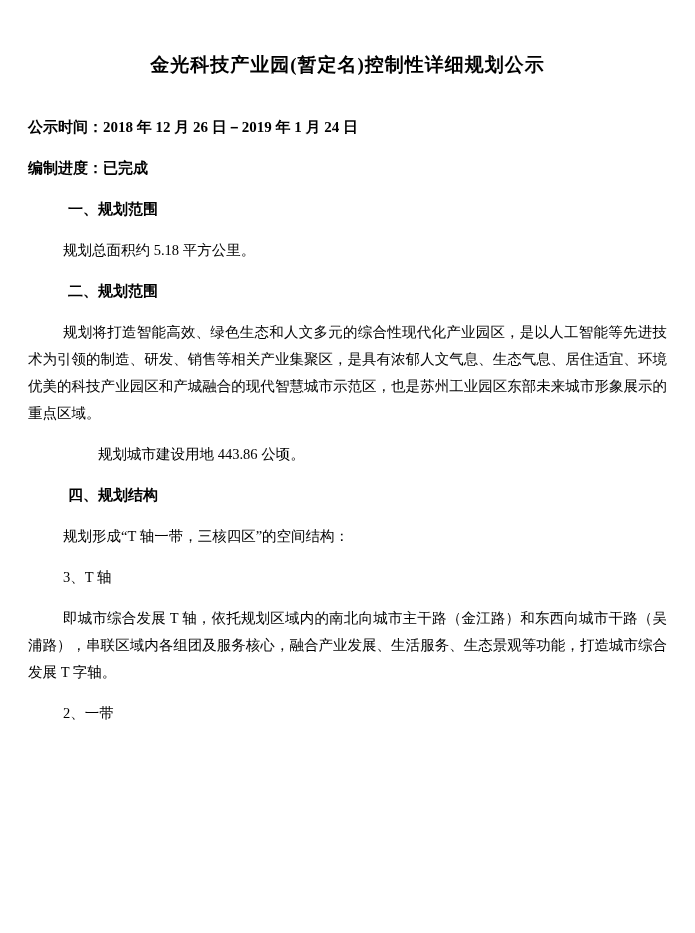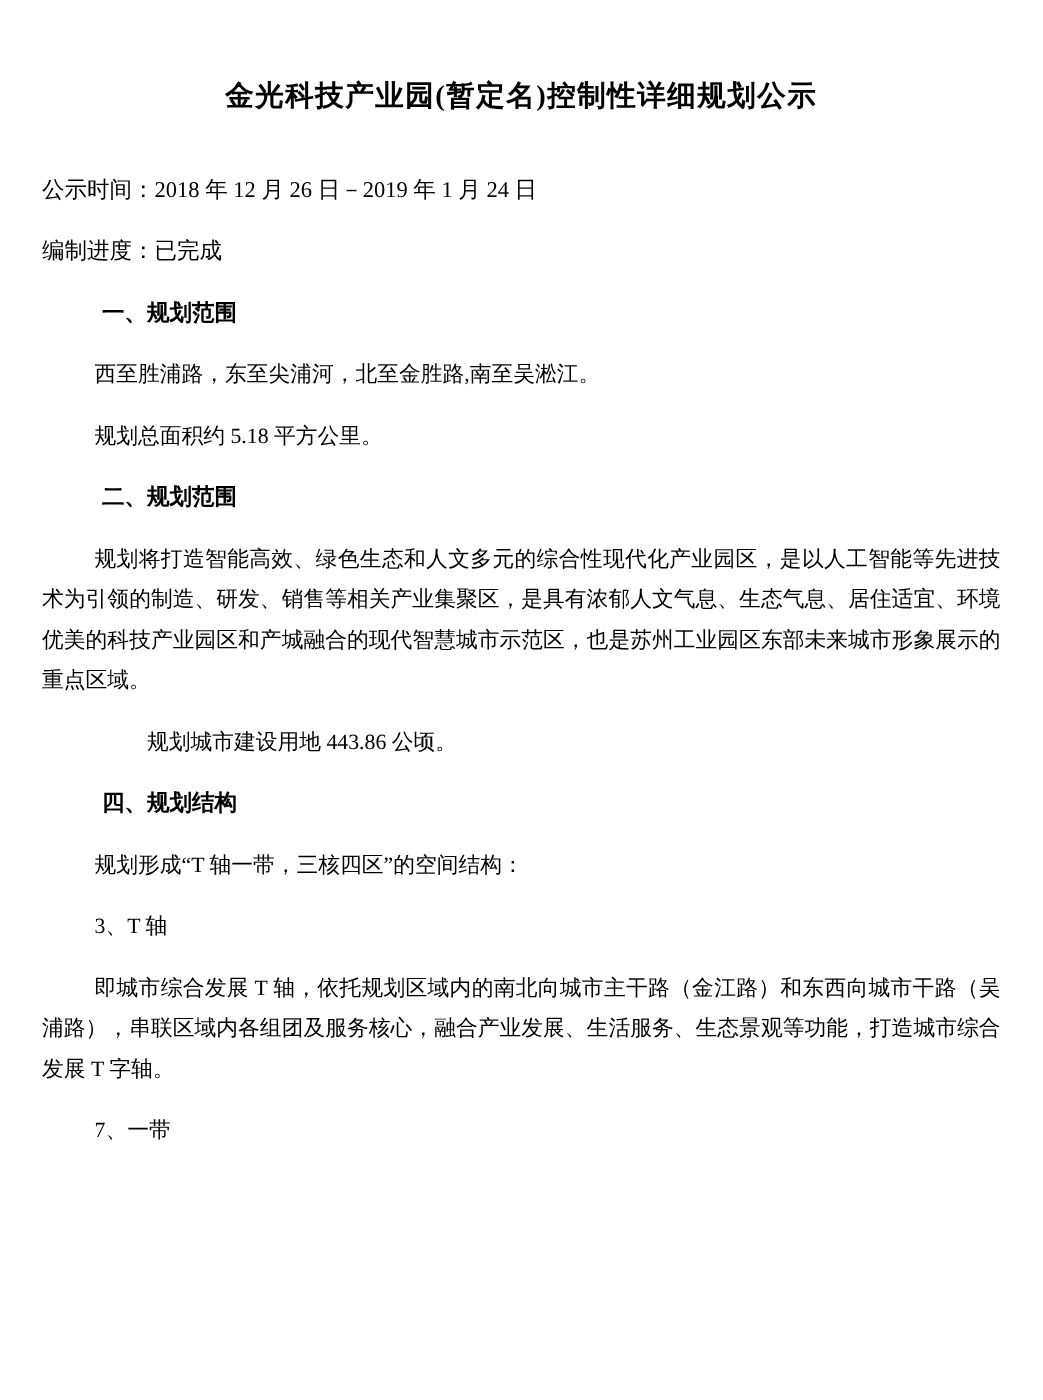--- a/index.html
+++ b/index.html
@@ -23,21 +23,21 @@
     margin: 0 0 34px 0;
     text-align: center;
     font-size: 19px;
     font-weight: bold;
     line-height: 30px;
     letter-spacing: 1px;
   }
   .meta-line {
     margin: 0 0 14px 0;
     line-height: 27px;
-    font-weight: normal;
+    font-weight: bold;
     font-size: 15px;
   }
   .section-heading {
     margin: 0 0 14px 0;
     padding-left: 40px;
     line-height: 27px;
     font-weight: bold;
     font-size: 15px;
   }
   .para {
@@ -62,34 +62,33 @@
 
   <h1 class="doc-title">金光科技产业园(暂定名)控制性详细规划公示</h1>
 
   <p class="meta-line">公示时间：2018 年 12 月 26 日－2019 年 1 月 24 日</p>
 
 
   <p class="meta-line">编制进度：已完成</p>
 
   <h2 class="section-heading">一、规划范围</h2>
 
-  <p class="para">西至胜浦路，东至尖浦河，北至金胜路,南至吴淞江。</p>
 
   <p class="para">规划总面积约 5.18 平方公里。</p>
 
   <h2 class="section-heading">二、规划范围</h2>
 
   <p class="para">规划将打造智能高效、绿色生态和人文多元的综合性现代化产业园区，是以人工智能等先进技术为引领的制造、研发、销售等相关产业集聚区，是具有浓郁人文气息、生态气息、居住适宜、环境优美的科技产业园区和产城融合的现代智慧城市示范区，也是苏州工业园区东部未来城市形象展示的重点区域。</p>
 
 
   <p class="para para-deep">规划城市建设用地 443.86 公顷。</p>
 
   <h2 class="section-heading">四、规划结构</h2>
 
   <p class="para">规划形成“T 轴一带，三核四区”的空间结构：</p>
 
   <p class="sub-label">3、T 轴</p>
 
   <p class="para">即城市综合发展 T 轴，依托规划区域内的南北向城市主干路（金江路）和东西向城市干路（吴浦路），串联区域内各组团及服务核心，融合产业发展、生活服务、生态景观等功能，打造城市综合发展 T 字轴。</p>
 
-  <p class="sub-label">7、一带</p>
+  <p class="sub-label">2、一带</p>
 
 </div>
 
 </body></html>

